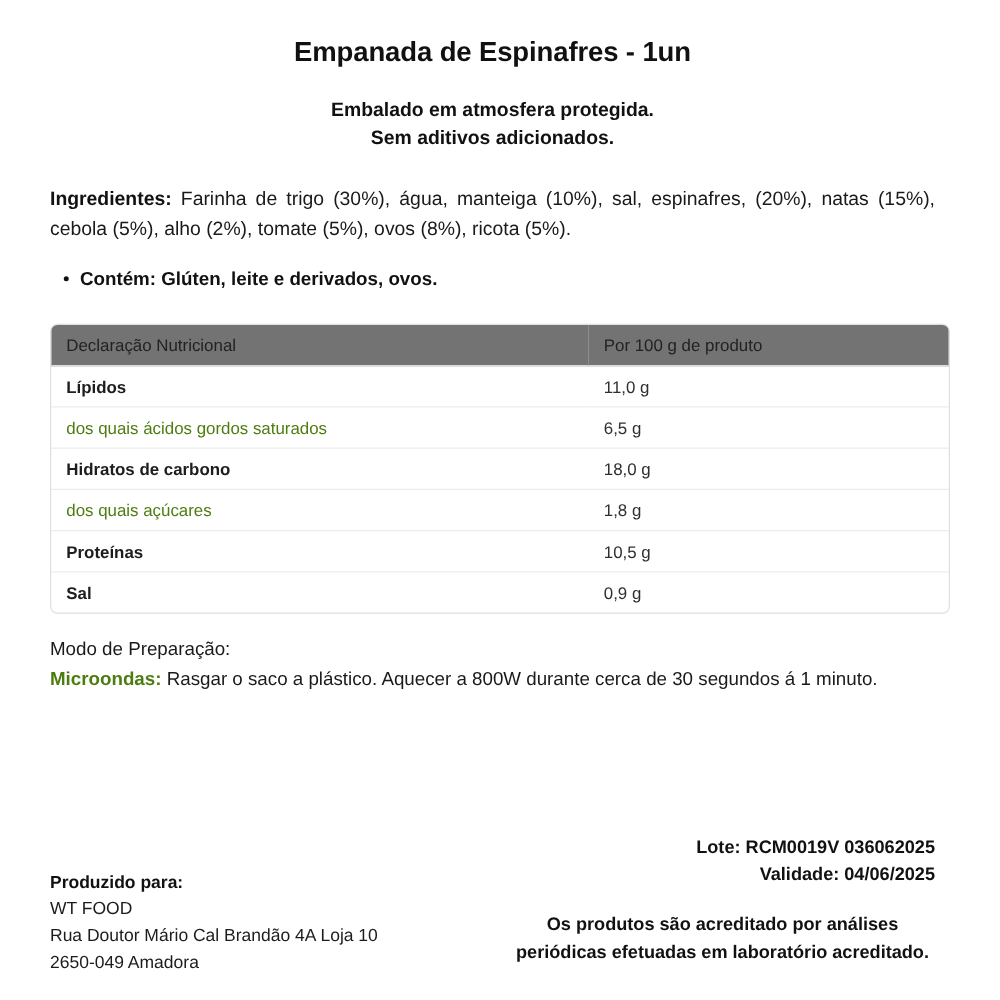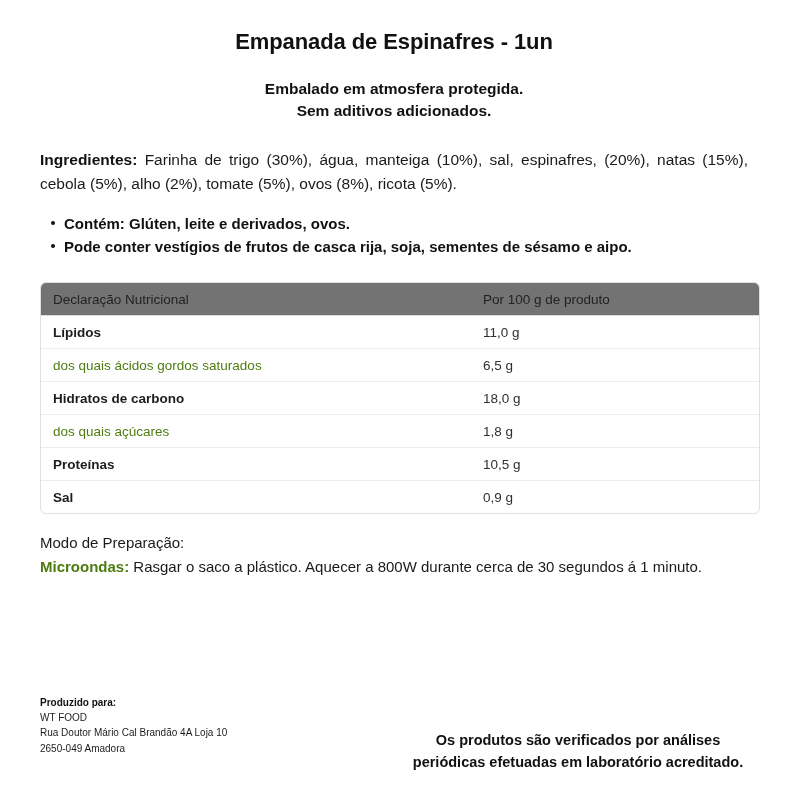--- a/index.html
+++ b/index.html
@@ -150,21 +150,21 @@
     font-size: 14.5px;
     font-weight: bold;
     line-height: 1.5;
     color: #111111;
   }
 
   .producer {
     position: absolute;
     left: 40px;
     top: 695px;
-    font-size: 10px;
+    font-size: 14px;
     line-height: 1.52;
     color: #1c1c1c;
   }
   .producer .producer-head {
     font-weight: bold;
     color: #111111;
   }
 
   .verify {
     position: absolute;
@@ -189,21 +189,20 @@
     <div>Embalado em atmosfera protegida.</div>
     <div>Sem aditivos adicionados.</div>
   </div>
 
   <p class="ingredients">
     <span class="lead">Ingredientes:</span><span> Farinha de trigo (30%), água, manteiga (10%), sal, espinafres, (20%), natas (15%), cebola (5%), alho (2%), tomate (5%), ovos (8%), ricota (5%).</span>
   </p>
 
   <ul class="allergens">
     <li><span>Contém: Glúten, leite e derivados, ovos.</span></li>
-    <li><span>Pode conter vestígios de frutos de casca rija, soja, sementes de sésamo e aipo.</span></li>
   </ul>
 
   <div class="nutrition-wrap">
     <table class="nutrition">
       <colgroup>
         <col class="col-name">
         <col class="col-val">
       </colgroup>
       <thead>
         <tr>
@@ -238,26 +237,30 @@
         </tr>
       </tbody>
     </table>
   </div>
 
   <div class="prep">
     <span class="prep-title">Modo de Preparação:</span>
     <span class="prep-body"><span class="prep-label">Microondas:</span><span> Rasgar o saco a plástico. Aquecer a 800W durante cerca de 30 segundos á 1 minuto.</span></span>
   </div>
 
+  <div class="lot-block">
+    <div>Lote: RCM0019V 036062025</div>
+    <div>Validade: 04/06/2025</div>
+  </div>
 
   <div class="producer">
     <div class="producer-head">Produzido para:</div>
     <div>WT FOOD</div>
     <div>Rua Doutor Mário Cal Brandão 4A Loja 10</div>
     <div>2650-049 Amadora</div>
   </div>
 
   <div class="verify">
-    <div>Os produtos são verificados por análises</div>
+    <div>Os produtos são acreditado por análises</div>
     <div>periódicas efetuadas em laboratório acreditado.</div>
   </div>
 
 </div>
 
 </body></html>

